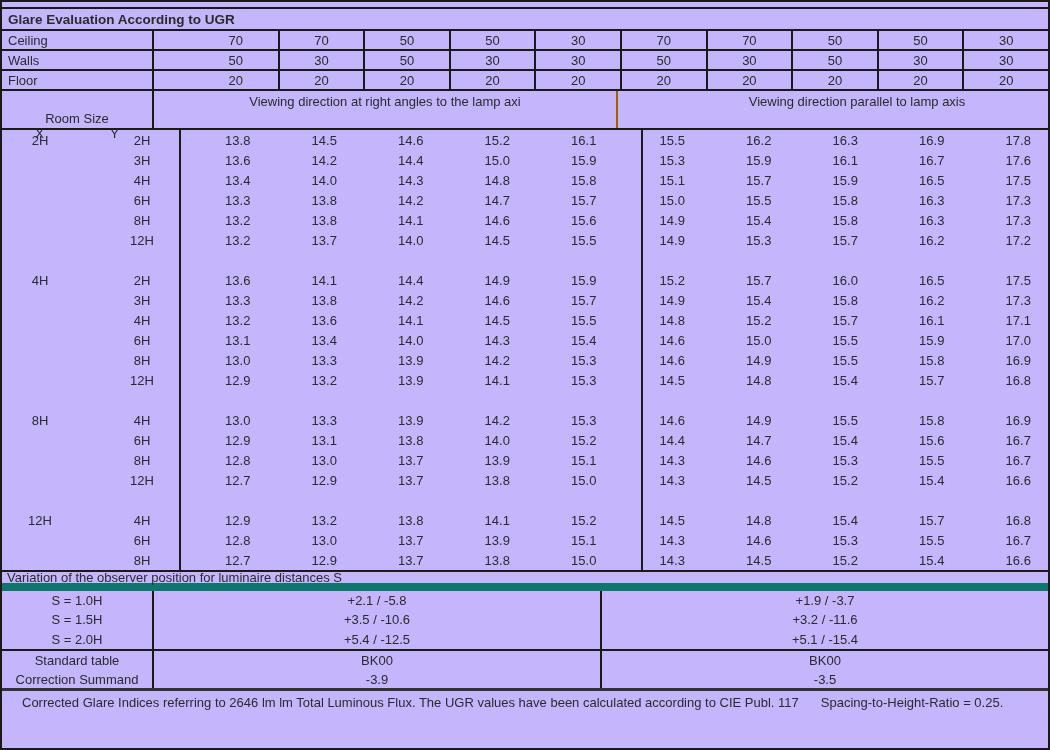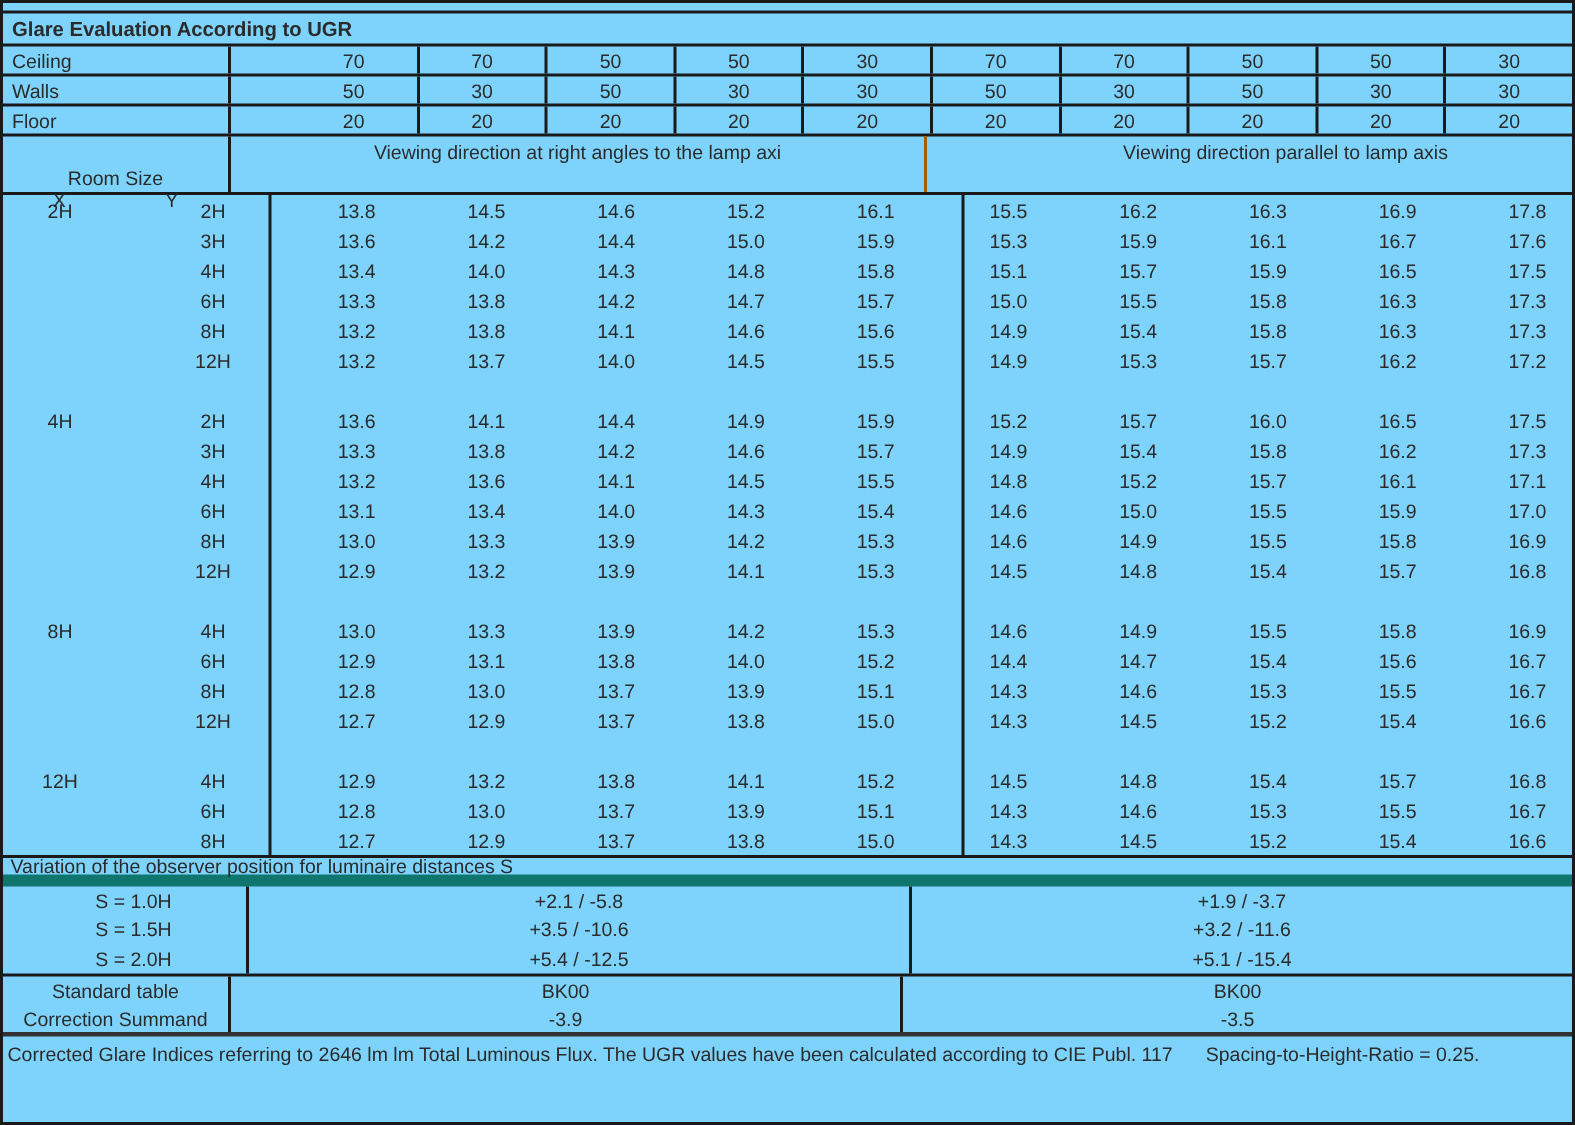--- a/index.html
+++ b/index.html
@@ -1,21 +1,21 @@
 <!DOCTYPE html>
 <html><head>
 <meta charset="utf-8">
 <style>
   * { margin: 0; padding: 0; box-sizing: border-box; }
   html, body { background: #fff; }
   body { font-family: "Liberation Sans", "DejaVu Sans", sans-serif; color: #2b2b2b; }
   .page {
     width: 1050px; height: 750px;
     border: 2px solid #1a1a1a;
-    background: #7dd3fc;
+    background: #c4b5fd;
     overflow: hidden;
     position: relative;
   }
   .spacer { height: 5px; }
   .row { display: flex; width: 100%; gap: 40px; }
   .title-row {
     height: 24px;
     border-top: 2px solid #1a1a1a;
     border-bottom: 2px solid #1a1a1a;
     font-weight: bold;
@@ -43,28 +43,28 @@
   
   .tbody { height: 442px; border-bottom: 2px solid #1a1a1a; display: flex; flex-direction: column; font-size: 13px; }
   .brow { flex: 1; display: flex; gap: 27px; }
   .bx, .by { width: 76px; display: flex; align-items: center; justify-content: center; }
   .by { border-right: 2px solid #1a1a1a; }
   .vcell { flex: 1; display: flex; align-items: center; justify-content: center; }
   .vcell.grp { border-left: 2px solid #1a1a1a; }
   
   .var-head { height: 19px; border-bottom: 8px solid #0f766e; font-size: 13px; padding-left: 5px; display:flex; align-items:center; }
   .srows { height: 60px; border-bottom: 2px solid #1a1a1a; display: flex; flex-direction: column; font-size: 13px; }
-  .srow { flex: 1; display: flex; padding-left: 12px; }
+  .srow { flex: 1; display: flex; }
   .s-label { width: 152px; border-right: 2px solid #1a1a1a; display: flex; align-items: center; justify-content: center; }
   .s-val { flex: 1; display: flex; align-items: center; justify-content: center; }
   .s-val.g2 { border-left: 2px solid #1a1a1a; }
   .sumrow { height: 19px; display: flex; font-size: 13px; }
   .sumrow.last { height: 21px; border-bottom: 3px solid #333; }
   
-  .footer { height: 57px; font-size: 13px; padding: 4px 6px 0 3px; }
+  .footer { height: 57px; font-size: 13px; padding: 4px 6px 0 20px; }
   .footer .gap { margin-left: 22px; }
 </style>
 </head>
 <body>
 
 <div class="page">
   <div class="spacer"></div>
 
   <div class="title-row">Glare Evaluation According to UGR</div>
 

